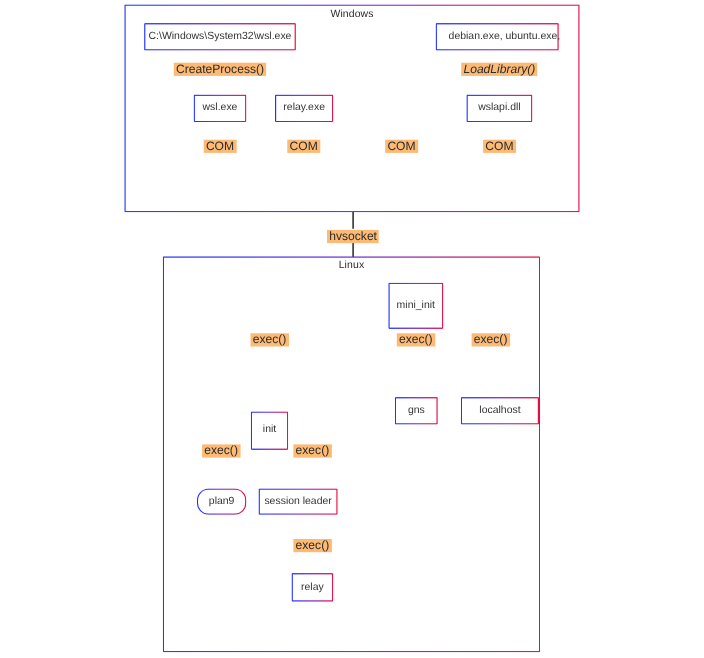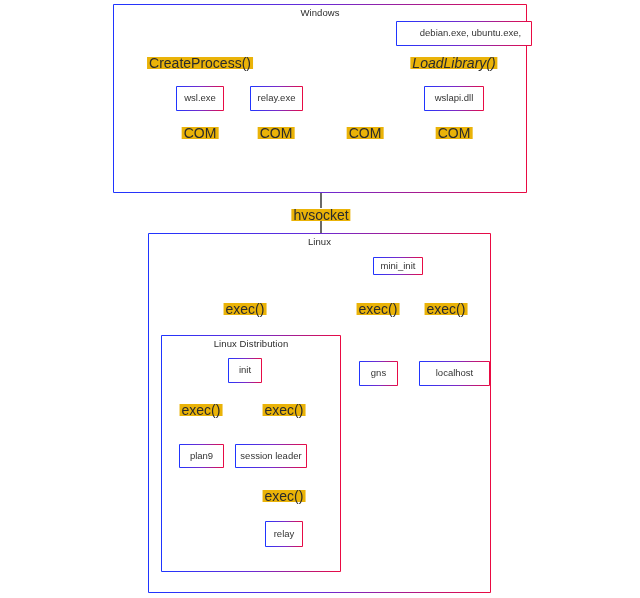--- a/index.html
+++ b/index.html
@@ -47,23 +47,23 @@
     color:#333333;
     text-align:center;
     line-height:1.1;
     padding:0 3px;
     white-space:nowrap;
   }
 
   
   .edge-label{
     position:absolute;
-    background:#eab308;
+    background:#fdba74;
     color:#2b2b2b;
-    font-size:14px;
+    font-size:11px;
     line-height:10px;
     padding:1px 2px;
     white-space:nowrap;
     transform:translateX(-50%);
   }
 </style>
 </head>
 <body>
 
 <div id="stage">
@@ -108,44 +108,42 @@
   </svg>
 
   <div class="container" style="left:113px;top:4px;width:414px;height:189px;">
     <div class="container-title">Windows</div>
   </div>
 
   <div class="container" style="left:148px;top:233px;width:343px;height:360px;">
     <div class="container-title">Linux</div>
   </div>
 
-  <div class="container" style="left:161px;top:335px;width:180px;height:237px;">
-    <div class="container-title">Linux Distribution</div>
-  </div>
 
+  <div class="node" style="left:131px;top:21px;width:138px;height:25px;">C:\Windows\System32\wsl.exe</div>
 
-  <div class="node" style="left:396px;top:21px;width:136px;height:25px;padding-left:16px;">debian.exe, ubuntu.exe,</div>
+  <div class="node" style="left:396px;top:21px;width:112px;height:25px;padding-left:16px;">debian.exe, ubuntu.exe,</div>
 
   <div class="node" style="left:176px;top:86px;width:48px;height:25px;">wsl.exe</div>
 
   <div class="node" style="left:250px;top:86px;width:53px;height:25px;">relay.exe</div>
 
 
   <div class="node" style="left:424px;top:86px;width:60px;height:25px;">wslapi.dll</div>
 
 
-  <div class="node" style="left:373px;top:257px;width:50px;height:18px;">mini_init</div>
+  <div class="node" style="left:353px;top:257px;width:50px;height:42px;">mini_init</div>
 
   <div class="node" style="left:359px;top:361px;width:39px;height:25px;">gns</div>
 
   <div class="node" style="left:419px;top:361px;width:71px;height:25px;">localhost</div>
 
-  <div class="node" style="left:228px;top:358px;width:34px;height:25px;">init</div>
+  <div class="node" style="left:228px;top:374px;width:34px;height:35px;">init</div>
 
-  <div class="node" style="left:179px;top:444px;width:45px;height:24px;">plan9</div>
+  <div class="node" style="left:179px;top:444px;width:45px;height:24px;border-radius:11px;">plan9</div>
 
   <div class="node" style="left:235px;top:444px;width:72px;height:24px;">session leader</div>
 
   <div class="node" style="left:265px;top:521px;width:38px;height:26px;text-align:right;">relay</div>
 
   <div class="edge-label" style="left:200px;top:57px;">CreateProcess()</div>
 
   <div class="edge-label" style="left:454px;top:57px;font-style:italic;">LoadLibrary()</div>
 
   <div class="edge-label" style="left:200px;top:127px;">COM</div>

